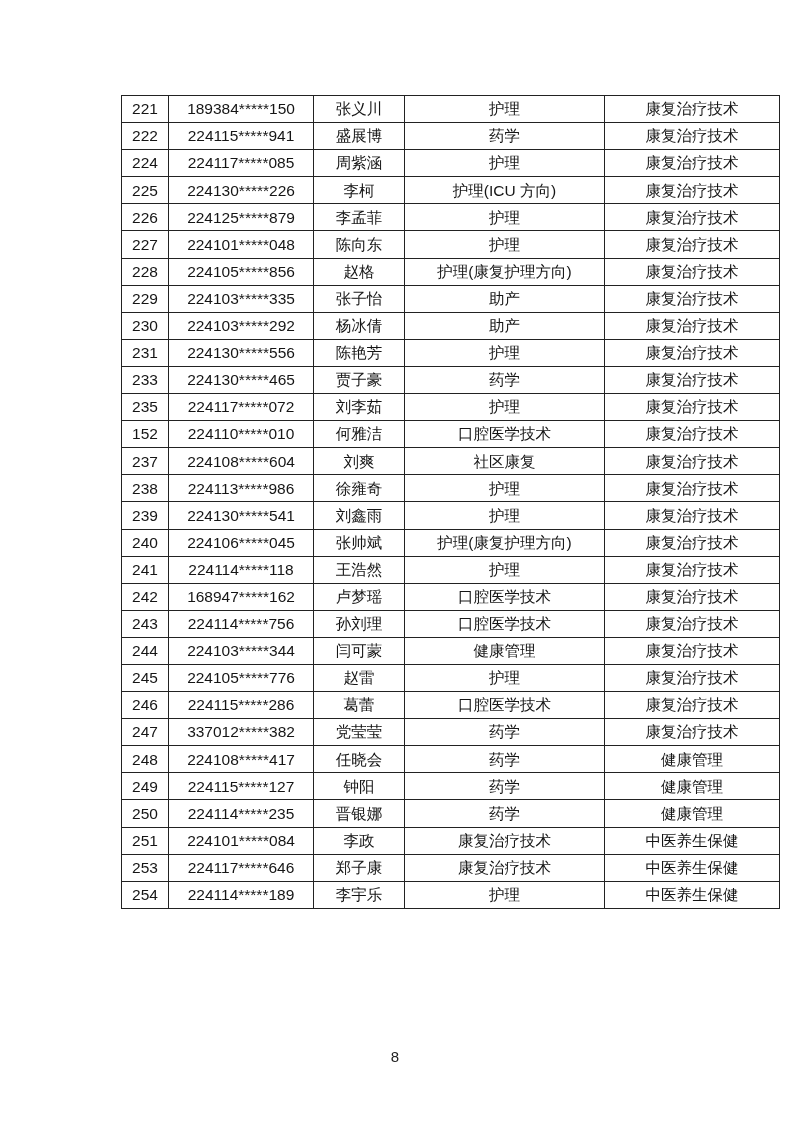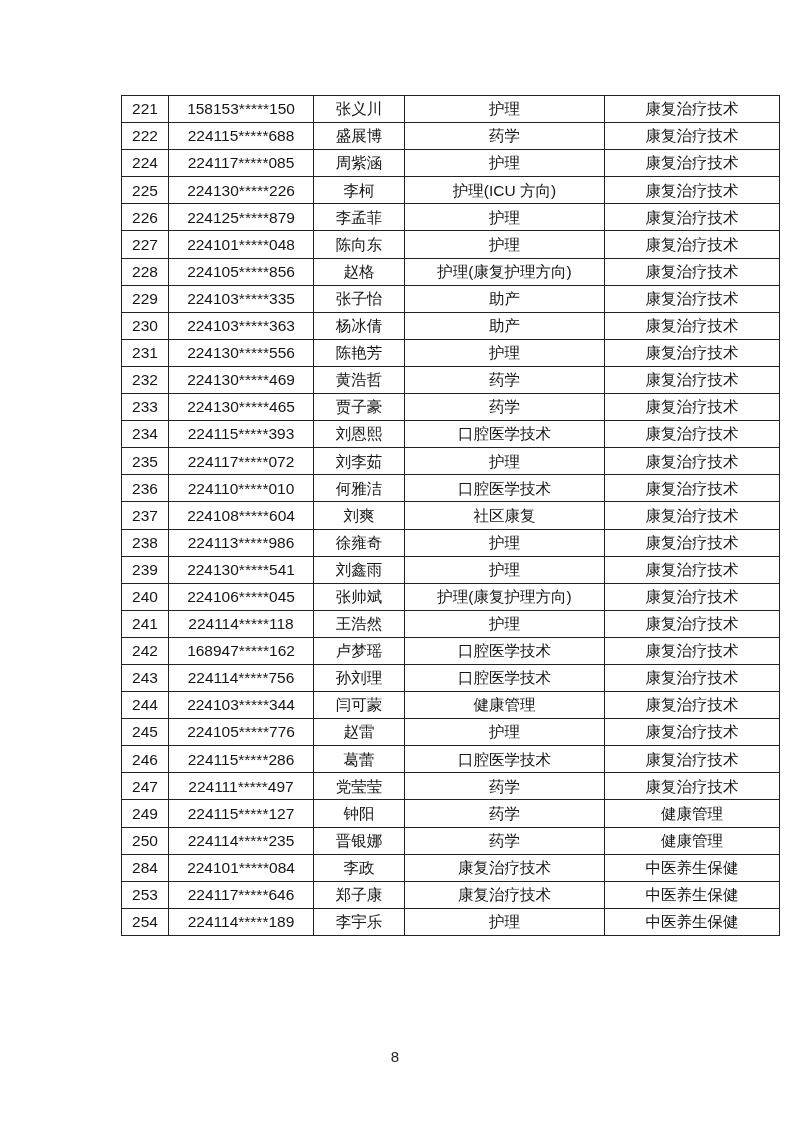--- a/index.html
+++ b/index.html
@@ -59,28 +59,28 @@
     <colgroup>
       <col class="col-no">
       <col class="col-id">
       <col class="col-name">
       <col class="col-major">
       <col class="col-target">
     </colgroup>
     <tbody>
         <tr>
     <td>221</td>
-    <td>158153*****150</td>
+    <td>189384*****150</td>
     <td>张义川</td>
     <td>护理</td>
     <td>康复治疗技术</td>
   </tr>
         <tr>
     <td>222</td>
-    <td>224115*****688</td>
+    <td>224115*****941</td>
     <td>盛展博</td>
     <td>药学</td>
     <td>康复治疗技术</td>
   </tr>
         <tr>
     <td>224</td>
     <td>224117*****085</td>
     <td>周紫涵</td>
     <td>护理</td>
     <td>康复治疗技术</td>
@@ -115,62 +115,48 @@
   </tr>
         <tr>
     <td>229</td>
     <td>224103*****335</td>
     <td>张子怡</td>
     <td>助产</td>
     <td>康复治疗技术</td>
   </tr>
         <tr>
     <td>230</td>
-    <td>224103*****363</td>
+    <td>224103*****292</td>
     <td>杨冰倩</td>
     <td>助产</td>
     <td>康复治疗技术</td>
   </tr>
         <tr>
     <td>231</td>
     <td>224130*****556</td>
     <td>陈艳芳</td>
     <td>护理</td>
     <td>康复治疗技术</td>
   </tr>
         <tr>
-    <td>232</td>
-    <td>224130*****469</td>
-    <td>黄浩哲</td>
-    <td>药学</td>
-    <td>康复治疗技术</td>
-  </tr>
-        <tr>
     <td>233</td>
     <td>224130*****465</td>
     <td>贾子豪</td>
     <td>药学</td>
     <td>康复治疗技术</td>
   </tr>
         <tr>
-    <td>234</td>
-    <td>224115*****393</td>
-    <td>刘恩熙</td>
-    <td>口腔医学技术</td>
-    <td>康复治疗技术</td>
-  </tr>
-        <tr>
     <td>235</td>
     <td>224117*****072</td>
     <td>刘李茹</td>
     <td>护理</td>
     <td>康复治疗技术</td>
   </tr>
         <tr>
-    <td>236</td>
+    <td>152</td>
     <td>224110*****010</td>
     <td>何雅洁</td>
     <td>口腔医学技术</td>
     <td>康复治疗技术</td>
   </tr>
         <tr>
     <td>237</td>
     <td>224108*****604</td>
     <td>刘爽</td>
     <td>社区康复</td>
@@ -234,41 +220,48 @@
   </tr>
         <tr>
     <td>246</td>
     <td>224115*****286</td>
     <td>葛蕾</td>
     <td>口腔医学技术</td>
     <td>康复治疗技术</td>
   </tr>
         <tr>
     <td>247</td>
-    <td>224111*****497</td>
+    <td>337012*****382</td>
     <td>党莹莹</td>
     <td>药学</td>
     <td>康复治疗技术</td>
+  </tr>
+        <tr>
+    <td>248</td>
+    <td>224108*****417</td>
+    <td>任晓会</td>
+    <td>药学</td>
+    <td>健康管理</td>
   </tr>
         <tr>
     <td>249</td>
     <td>224115*****127</td>
     <td>钟阳</td>
     <td>药学</td>
     <td>健康管理</td>
   </tr>
         <tr>
     <td>250</td>
     <td>224114*****235</td>
     <td>晋银娜</td>
     <td>药学</td>
     <td>健康管理</td>
   </tr>
         <tr>
-    <td>284</td>
+    <td>251</td>
     <td>224101*****084</td>
     <td>李政</td>
     <td>康复治疗技术</td>
     <td>中医养生保健</td>
   </tr>
         <tr>
     <td>253</td>
     <td>224117*****646</td>
     <td>郑子康</td>
     <td>康复治疗技术</td>

